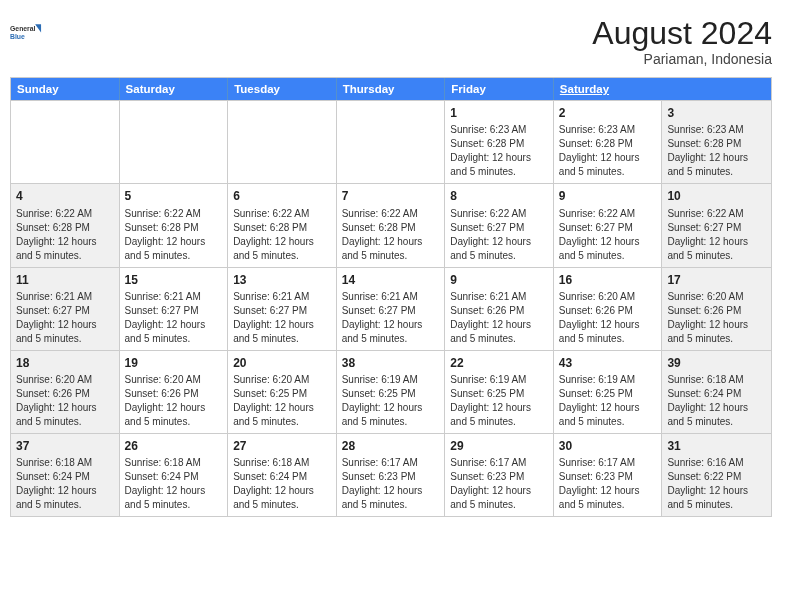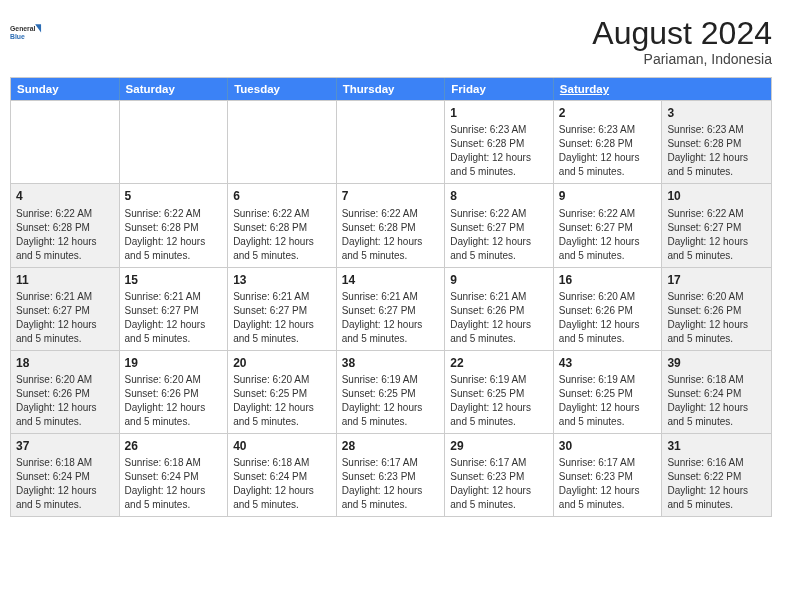--- a/index.html
+++ b/index.html
@@ -240,21 +240,21 @@
         <div class="cal-row">
           <div class="cal-cell shaded">
             <span class="day-num">37</span>
             <div class="day-info">Sunrise: 6:18 AM<br>Sunset: 6:24 PM<br>Daylight: 12 hours<br>and 5 minutes.</div>
           </div>
           <div class="cal-cell">
             <span class="day-num">26</span>
             <div class="day-info">Sunrise: 6:18 AM<br>Sunset: 6:24 PM<br>Daylight: 12 hours<br>and 5 minutes.</div>
           </div>
           <div class="cal-cell">
-            <span class="day-num">40</span>
+            <span class="day-num">27</span>
             <div class="day-info">Sunrise: 6:18 AM<br>Sunset: 6:24 PM<br>Daylight: 12 hours<br>and 5 minutes.</div>
           </div>
           <div class="cal-cell">
             <span class="day-num">28</span>
             <div class="day-info">Sunrise: 6:17 AM<br>Sunset: 6:23 PM<br>Daylight: 12 hours<br>and 5 minutes.</div>
           </div>
           <div class="cal-cell">
             <span class="day-num">29</span>
             <div class="day-info">Sunrise: 6:17 AM<br>Sunset: 6:23 PM<br>Daylight: 12 hours<br>and 5 minutes.</div>
           </div>

